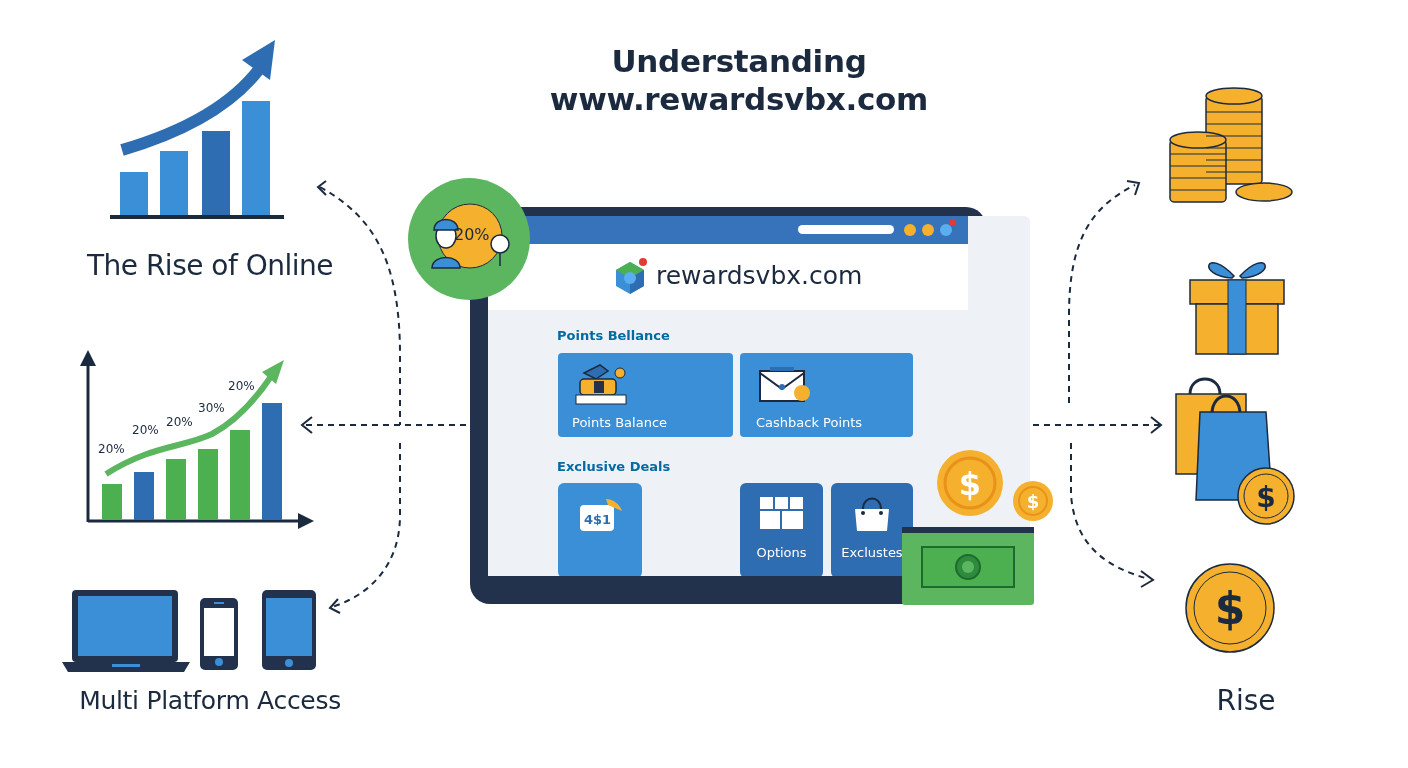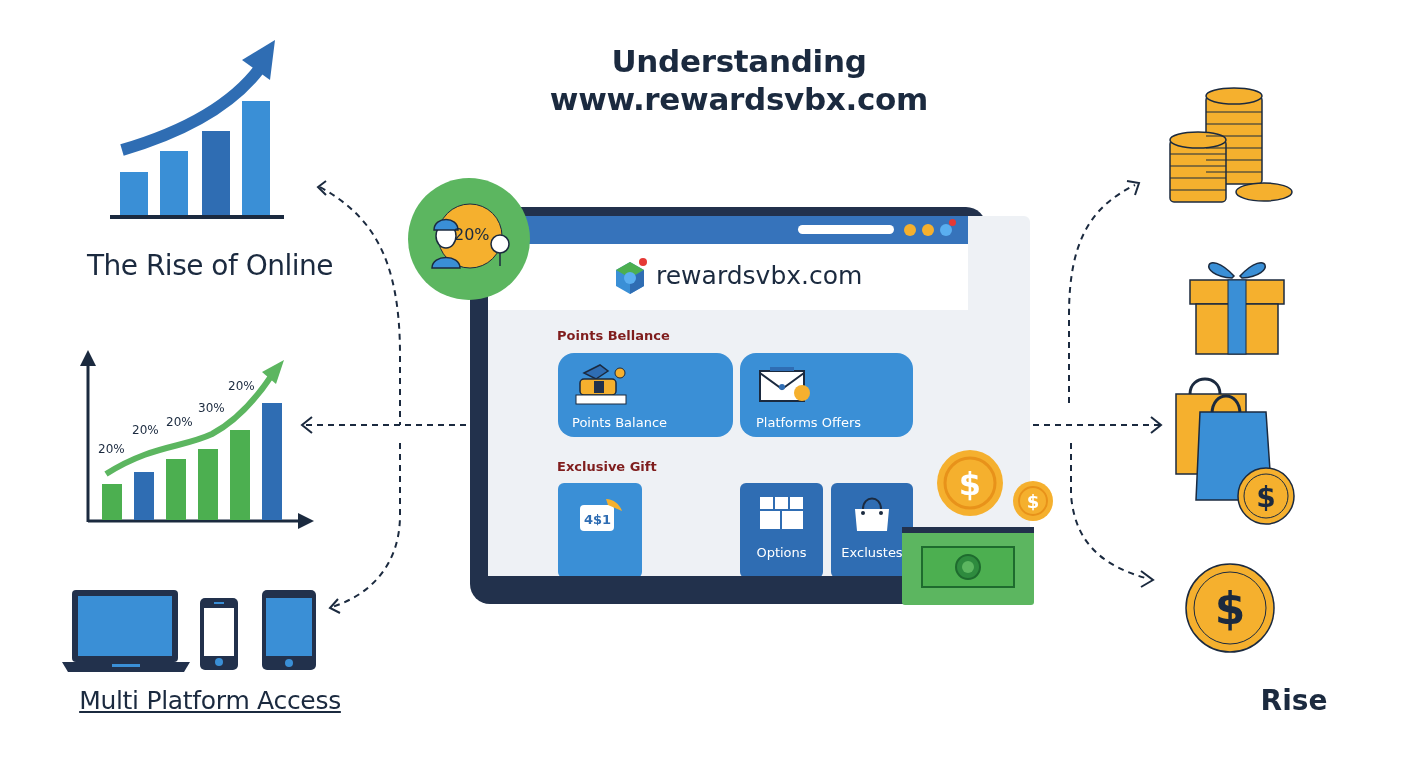--- a/index.html
+++ b/index.html
@@ -3,32 +3,32 @@
 <meta charset="utf-8">
 <style>
   * { box-sizing: border-box; margin: 0; padding: 0; }
   html, body { width: 1408px; height: 768px; overflow: hidden; background: #ffffff; }
   body { position: relative; font-family: "DejaVu Sans", "Liberation Sans", sans-serif; color: #1b2a3f; }
   .abs { position: absolute; }
 
   .title { left: 0; width: 1478px; top: 42px; text-align: center; font-weight: bold; font-size: 31px; line-height: 38px; color: #1b2a3f; letter-spacing: -0.3px; }
 
   .left-heading { left: 40px; width: 340px; top: 248px; text-align: center; font-weight: normal; font-size: 28px; line-height: 36px; color: #1b2a3f; letter-spacing: -0.5px; }
-  .multi-label { left: 50px; width: 320px; top: 686px; text-align: center; font-size: 25px; color: #1b2a3f; letter-spacing: -0.3px; text-decoration: underline; }
-  .rise-label { left: 1224px; width: 140px; top: 684px; text-align: center; font-weight: bold; font-size: 28px; color: #1b2a3f; }
+  .multi-label { left: 50px; width: 320px; top: 686px; text-align: center; font-size: 25px; color: #1b2a3f; letter-spacing: -0.3px; }
+  .rise-label { left: 1176px; width: 140px; top: 684px; text-align: center; font-weight: normal; font-size: 28px; color: #1b2a3f; }
 
   
   .monitor { left: 470px; top: 207px; width: 516px; height: 397px; background: #22314c; border-radius: 20px; }
   .screen { left: 488px; top: 216px; width: 542px; height: 360px; background: #eef1f5; border-radius: 6px 6px 0 0; overflow: hidden; }
   .topbar { left: 0; top: 0; width: 480px; height: 28px; background: #3673bb; }
   .urlbar { left: 310px; top: 9px; width: 96px; height: 9px; background: #ffffff; border-radius: 5px; }
   .dot { width: 12px; height: 12px; border-radius: 50%; top: 8px; }
   .logo-area { left: 0; top: 28px; width: 480px; height: 66px; background: #ffffff; }
-  .section-label { font-size: 13px; font-weight: bold; color: #7f1d1d; }
-  .card { background: #3a8fd6; border-radius: 16px; }
+  .section-label { font-size: 13px; font-weight: bold; color: #0369a1; }
+  .card { background: #3a8fd6; border-radius: 4px; }
   .card-label { position: absolute; color: #ffffff; font-size: 13px; }
   .tile { background: #2f6db3; border-radius: 6px; }
   .tile-label { position: absolute; width: 100%; text-align: center; color: #ffffff; font-size: 13px; top: 62px; }
 
   .green-badge { left: 408px; top: 178px; width: 122px; height: 122px; border-radius: 50%; background: #5cb660; }
 </style>
 </head>
 <body>
 
 <div class="abs title">
@@ -139,24 +139,24 @@
     <span class="card-label" style="left:14px;top:62px">Points Balance</span>
   </div>
   <div class="abs card" style="left:252px;top:137px;width:173px;height:84px">
     <svg class="abs" style="left:18px;top:12px" width="56" height="42" viewBox="0 0 56 42">
       <rect x="2" y="6" width="44" height="30" fill="#ffffff" stroke="#1b2a3f" stroke-width="2"></rect>
       <path d="M2 8 L24 24 L46 8" stroke="#1b2a3f" stroke-width="2" fill="none"></path>
       <rect x="12" y="2" width="24" height="4" fill="#2f6db3"></rect>
       <circle cx="24" cy="22" r="3" fill="#2f6db3"></circle>
       <circle cx="44" cy="28" r="8" fill="#f5b02e"></circle>
     </svg>
-    <span class="card-label" style="left:16px;top:62px">Platforms Offers</span>
-  </div>
-
-  <div class="abs section-label" style="left:69px;top:243px">Exclusive Gift</div>
+    <span class="card-label" style="left:16px;top:62px">Cashback Points</span>
+  </div>
+
+  <div class="abs section-label" style="left:69px;top:243px">Exclusive Deals</div>
   <div class="abs tile" style="left:70px;top:267px;width:84px;height:95px;background:#3a8fd6">
     <svg class="abs" style="left:20px;top:12px" width="46" height="40" viewBox="0 0 46 40">
       <rect x="2" y="10" width="34" height="26" rx="4" fill="#ffffff"></rect>
       <text x="6" y="29" font-size="13" font-weight="bold" fill="#2f6db3" font-family="DejaVu Sans, sans-serif">4$1</text>
       <path d="M28 4 C 36 4, 42 10, 44 16 L 30 10 Z" fill="#f5b02e"></path>
     </svg>
     <span class="tile-label"></span>
   </div>
   <div class="abs tile" style="left:252px;top:267px;width:83px;height:95px">
     <svg class="abs" style="left:20px;top:14px" width="44" height="34" viewBox="0 0 44 34">

